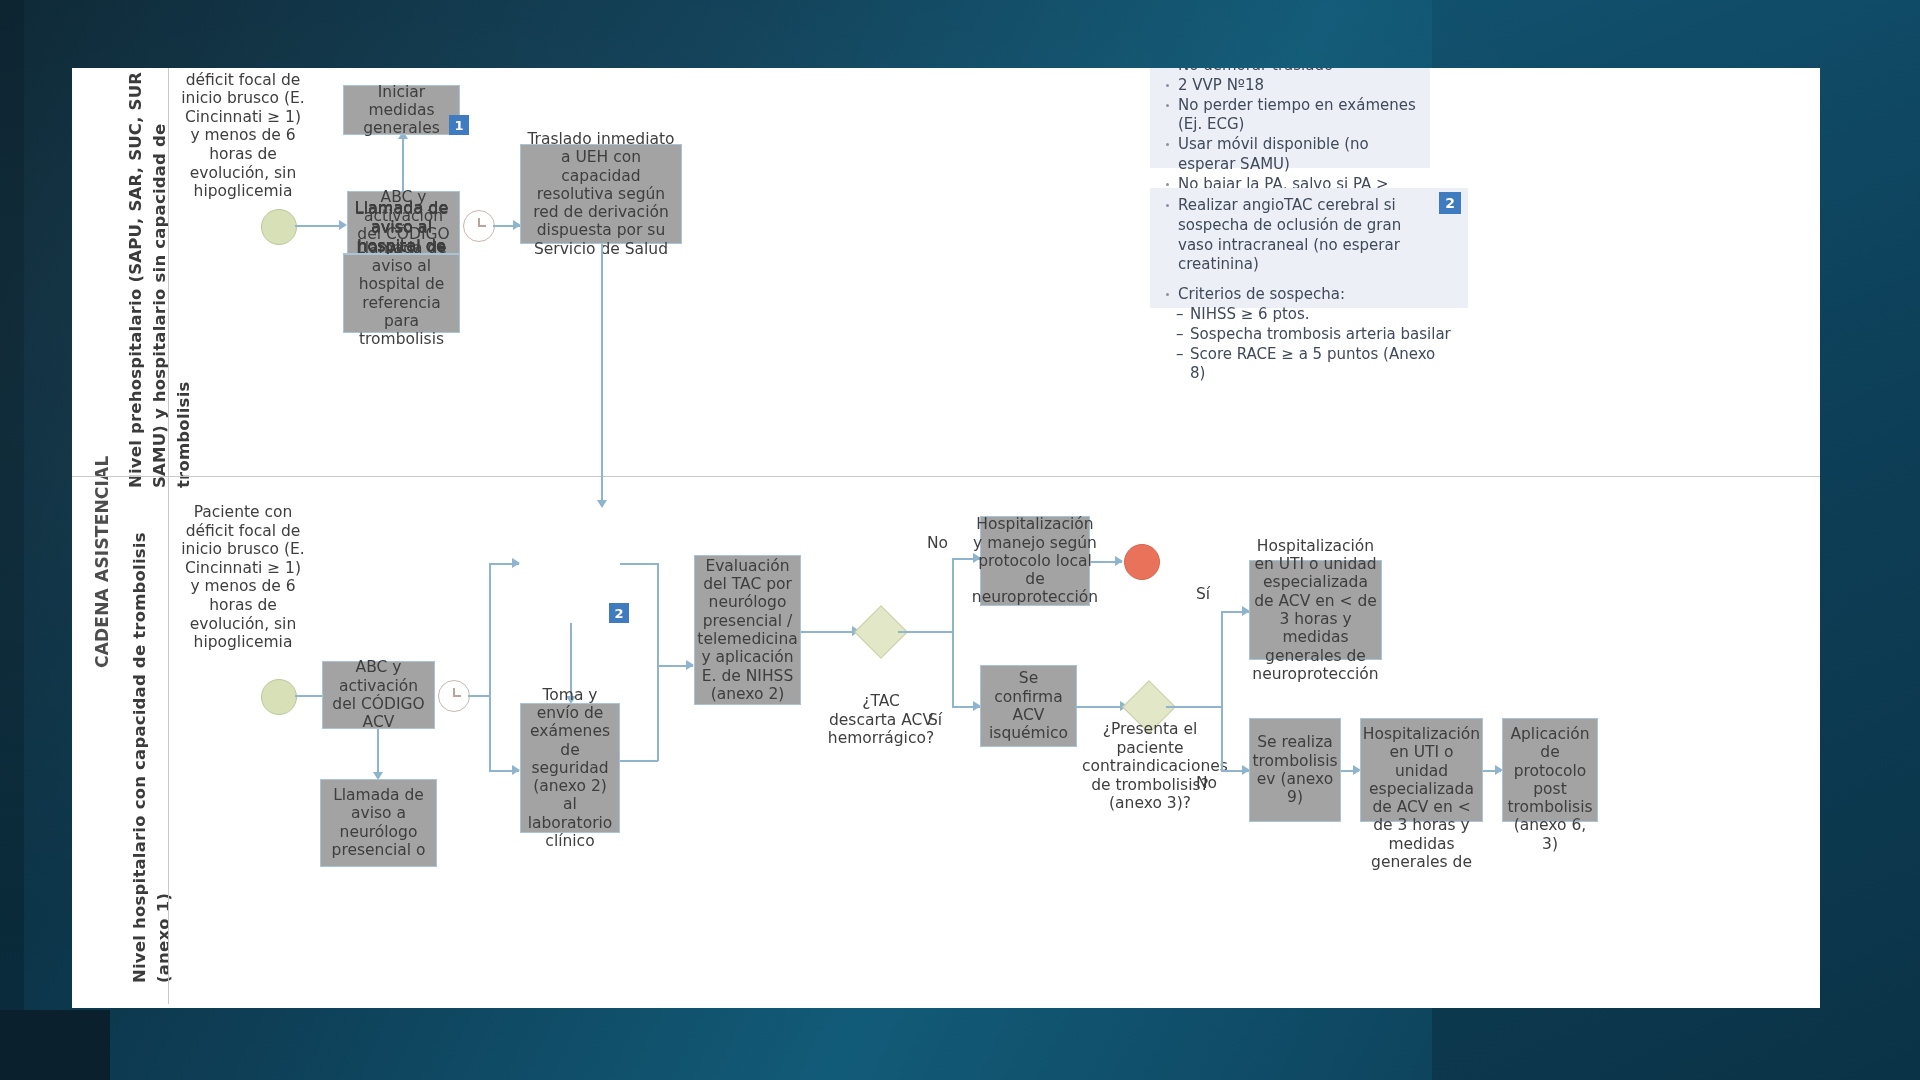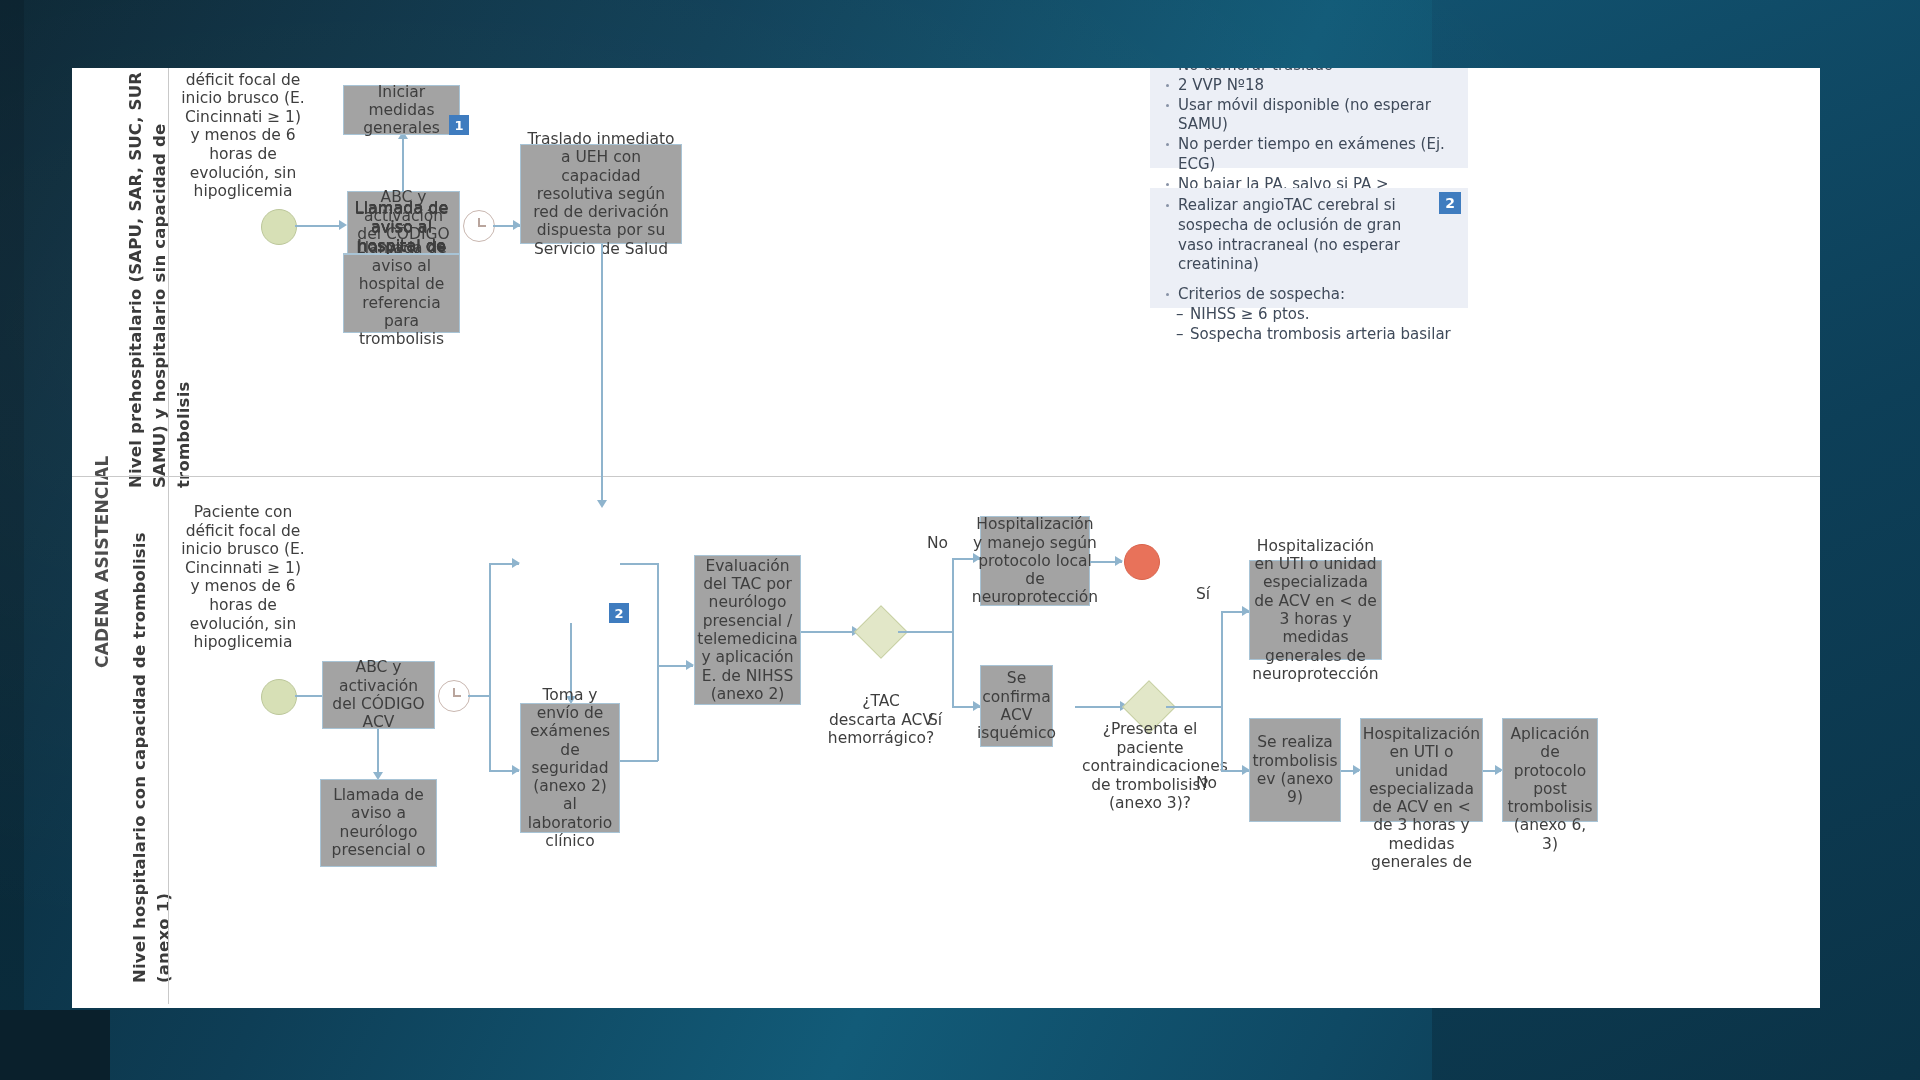--- a/index.html
+++ b/index.html
@@ -201,21 +201,21 @@
     <div class="node" style="left:908px;top:448px;width:110px;height:90px;font-size:15.5px;">Hospitalización y manejo según protocolo local de neuroprotección</div>
 
     <div class="ln lnh" style="left:1018px;top:493px;width:32px;"></div>
     <div class="arrow r" style="left:1043px;top:488px;"></div>
     <div class="circle end" style="left:1052px;top:476px;width:34px;height:34px;"></div>
 
     <div class="ln lnh" style="left:880px;top:638px;width:28px;"></div>
     <div class="arrow r" style="left:901px;top:633px;"></div>
     <div class="edge-label" style="left:856px;top:643px;font-size:15.5px;">Sí</div>
 
-    <div class="node" style="left:908px;top:597px;width:73px;height:82px;font-size:15.5px;">Se confirma ACV isquémico</div>
+    <div class="node" style="left:908px;top:597px;width:97px;height:82px;font-size:15.5px;">Se confirma ACV isquémico</div>
 
     <div class="ln lnh" style="left:1003px;top:638px;width:52px;"></div>
     <div class="arrow r" style="left:1048px;top:633px;"></div>
 
     <div class="diamond" style="left:1058px;top:620px;width:36px;height:36px;"></div>
     <div class="free-text" style="left:1010px;top:652px;width:136px;font-size:15.5px;">¿Presenta el paciente contraindicaciones de trombolisis? (anexo 3)?</div>
 
     <div class="ln lnh" style="left:1094px;top:638px;width:56px;"></div>
     <div class="ln lnv" style="left:1149px;top:543px;height:160px;"></div>
 
@@ -234,36 +234,37 @@
     <div class="ln lnh" style="left:1269px;top:702px;width:18px;"></div>
     <div class="arrow r" style="left:1281px;top:697px;"></div>
 
     <div class="node" style="left:1288px;top:650px;width:123px;height:104px;font-size:15.5px;align-items:flex-start;padding-top:6px;">Hospitalización en UTI o unidad especializada de ACV en &lt; de 3 horas y medidas generales de</div>
 
     <div class="ln lnh" style="left:1411px;top:702px;width:18px;"></div>
     <div class="arrow r" style="left:1423px;top:697px;"></div>
 
     <div class="node" style="left:1430px;top:650px;width:96px;height:104px;font-size:15.5px;align-items:flex-start;padding-top:6px;">Aplicación de protocolo post trombolisis (anexo 6, 3)</div>
 
-    <div class="infobox" style="left:1078px;top:-20px;width:318px;height:120px;font-size:15px;">
+    <div class="infobox" style="left:1078px;top:-20px;width:280px;height:120px;font-size:15px;">
       <ul>
         <li>No demorar traslado</li>
         <li>2 VVP Nº18</li>
+        <li>No perder tiempo en exámenes (Ej. ECG)</li>
         <li>Usar móvil disponible (no esperar SAMU)</li>
-        <li>No perder tiempo en exámenes (Ej. ECG)</li>
         <li>No bajar la PA, salvo si PA &gt; 220/120</li>
       </ul>
     </div>
 
     <div class="infobox" style="left:1078px;top:120px;width:318px;height:120px;font-size:15px;">
       <ul>
         <li style="padding-right:36px;">Realizar angioTAC cerebral si sospecha de oclusión de gran vaso intracraneal (no esperar creatinina)</li>
         <li class="spacer"></li>
         <li>Criterios de sospecha:</li>
         <li class="dash">NIHSS ≥ 6 ptos.</li>
         <li class="dash">Sospecha trombosis arteria basilar</li>
+        <li class="dash">Score RACE ≥ a 5 puntos (Anexo 8)</li>
       </ul>
     </div>
     <div class="tag" style="left:1367px;top:124px;width:22px;height:22px;font-size:14px;">2</div>
 
   </div>
   </div>
 </div>
 
 </body></html>

